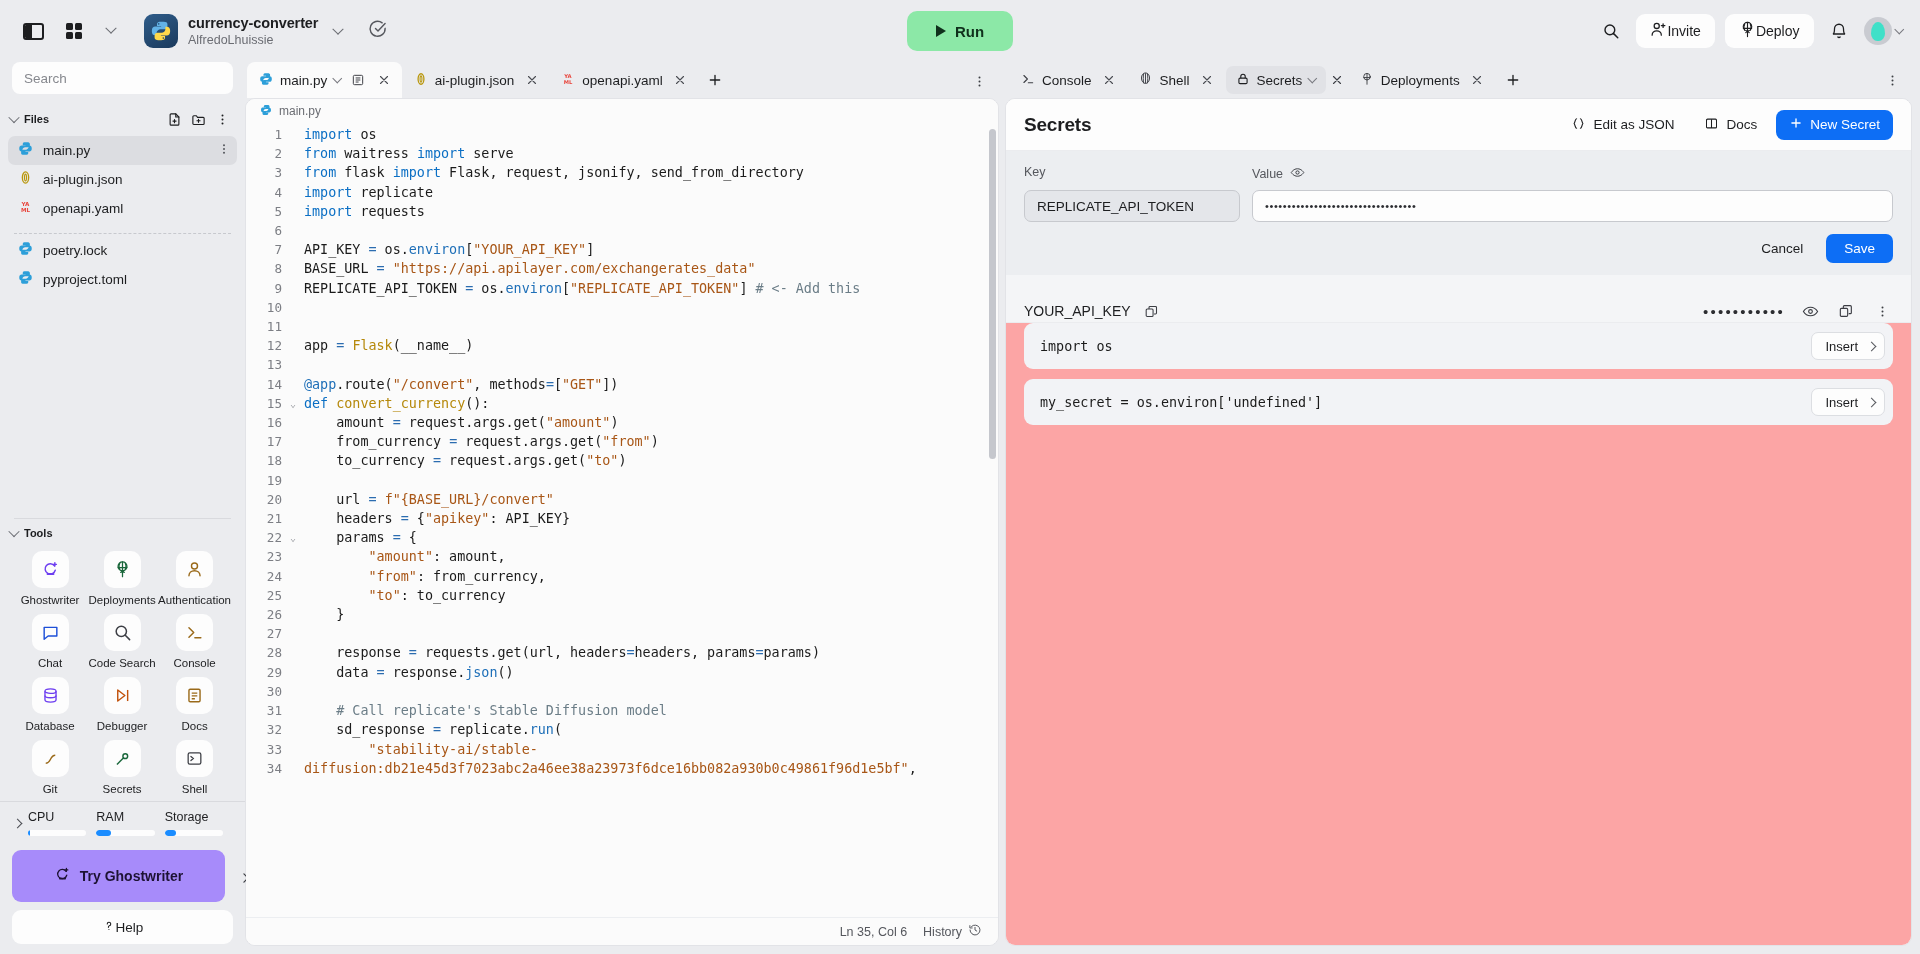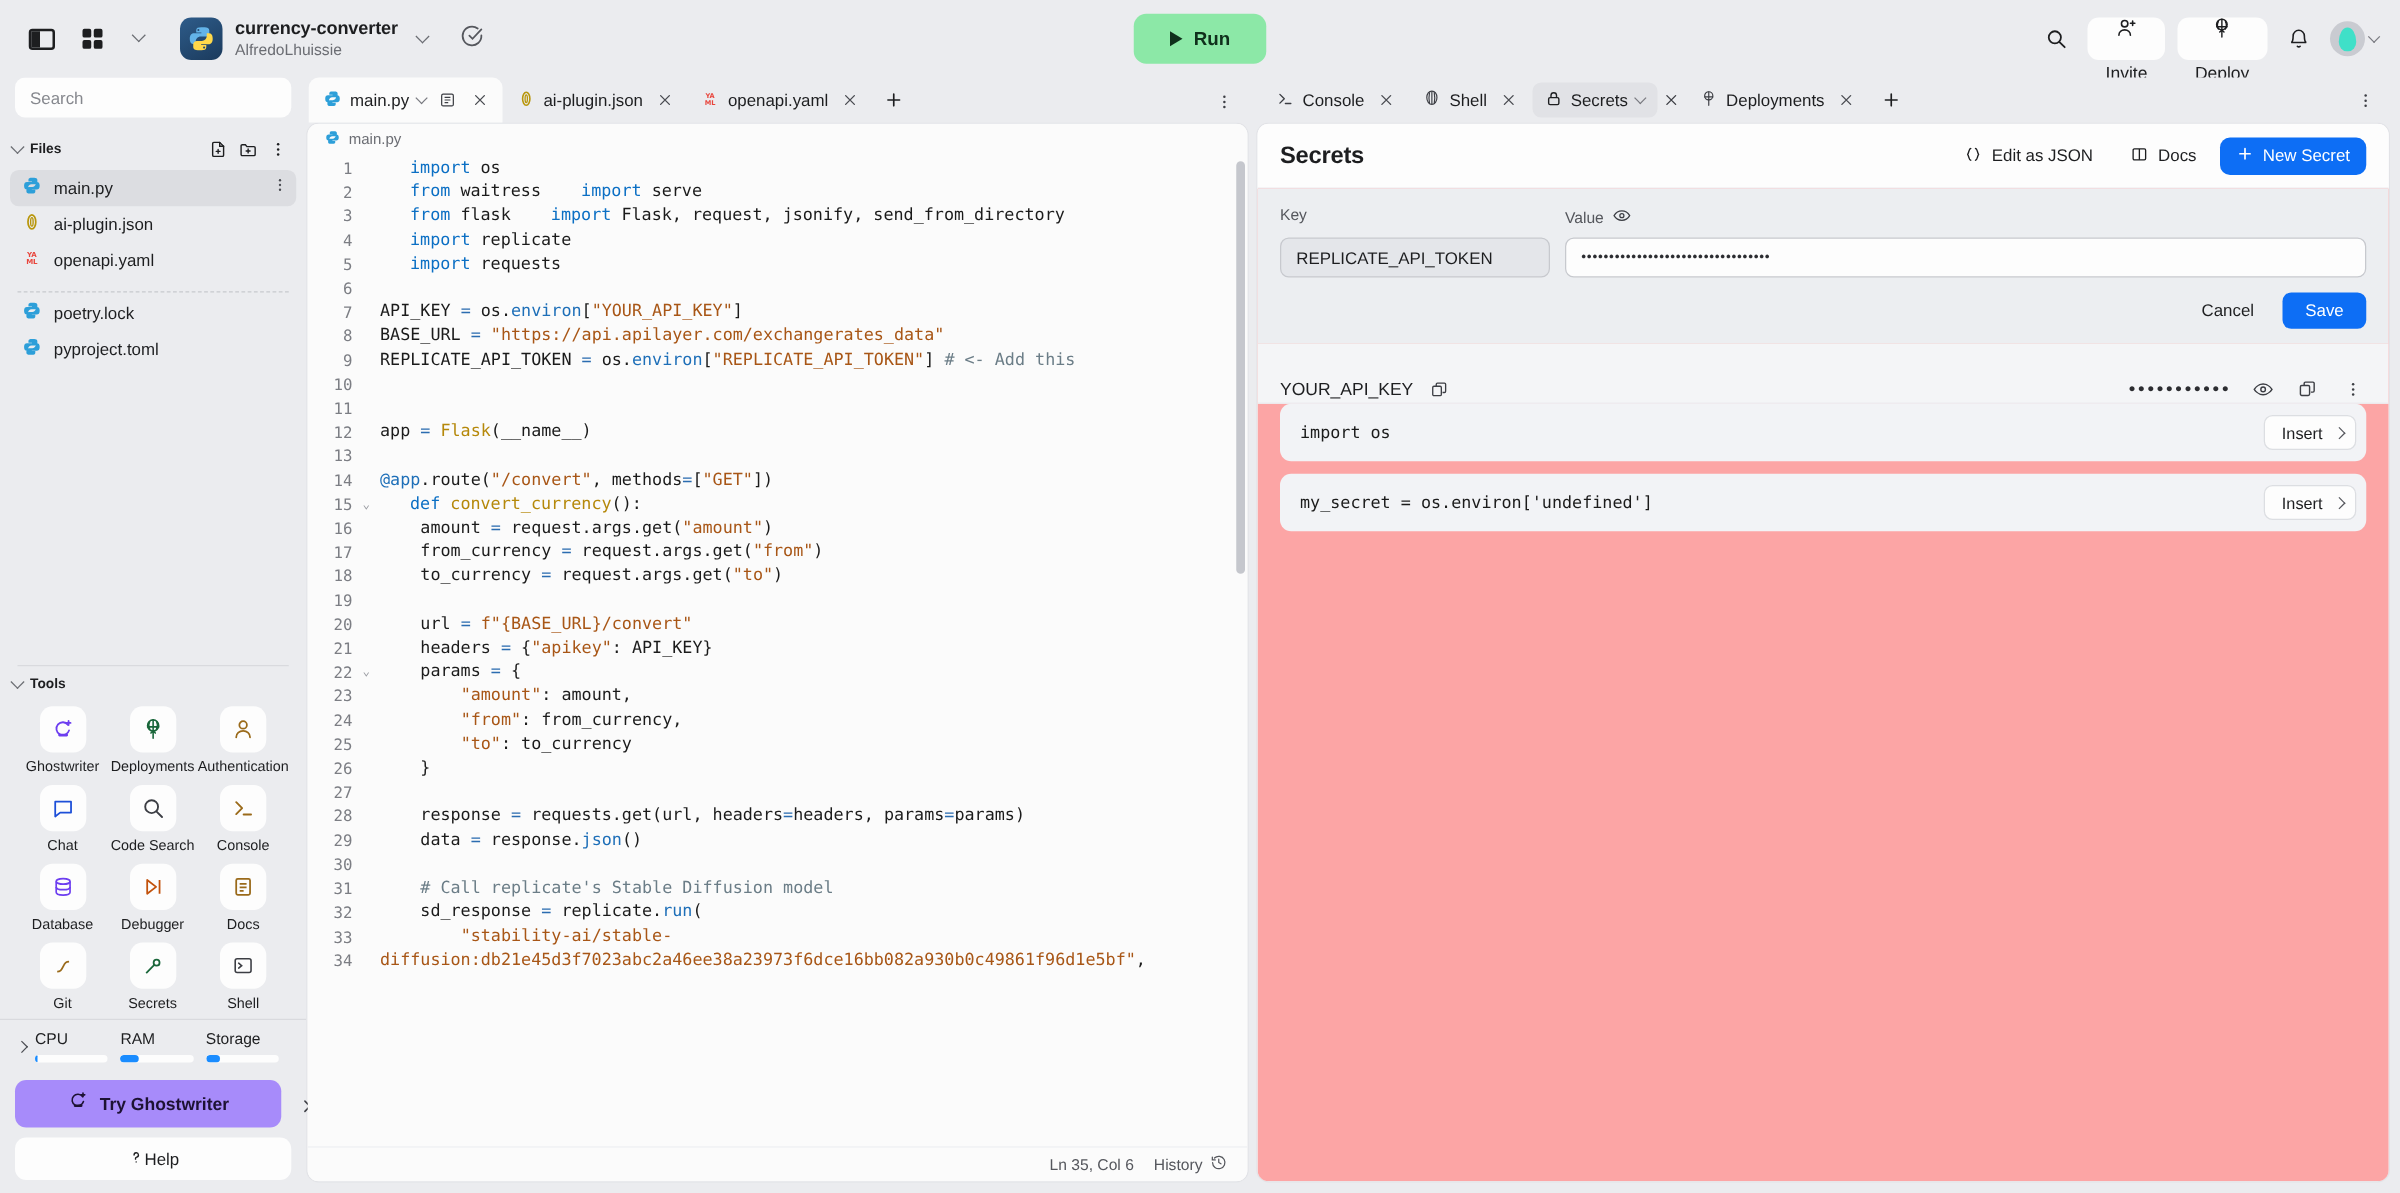--- a/index.html
+++ b/index.html
@@ -39,21 +39,21 @@
     position: absolute; left: 50%; transform: translateX(-50%);
     height: 40px; min-width: 106px; padding: 0 22px;
     background: #8ce8a7; border-radius: 10px; border: none;
     display: flex; align-items: center; justify-content: center; gap: 9px;
     font-size: 15px; font-weight: 600; color: #10301c; cursor: pointer;
     font-family: "Liberation Sans", sans-serif;
   }
   .tri { width: 0; height: 0; border-left: 10px solid #10301c; border-top: 6.5px solid transparent; border-bottom: 6.5px solid transparent; }
 
   .tb-right { margin-left: auto; display: flex; align-items: center; gap: 10px; }
-  .pill-btn { height: 34px; padding: 0 14px; background: #fdfdfd; border: none; border-radius: 9px; display: flex; gap: 16px; font-size: 14px; font-weight: 500; color: #1d1e20; cursor: pointer; font-family: "Liberation Sans", sans-serif; flex-direction: column; }
+  .pill-btn { height: 34px; padding: 0 14px; background: #fdfdfd; border: none; border-radius: 9px; display: flex; align-items: center; gap: 0; font-size: 14px; font-weight: 500; color: #1d1e20; cursor: pointer; font-family: "Liberation Sans", sans-serif; }
   .avatar { width: 28px; height: 28px; border-radius: 50%; background: #c9cbd1; display:flex; align-items:center; justify-content:center; }
   .avatar-inner { width: 14px; height: 19px; border-radius: 50% 50% 45% 45%/60% 60% 40% 40%; background: #3fe0c8; }
 
   
   .body { flex: 1; display: flex; min-height: 0; padding: 0 0 0 0; }
 
   
   .sidebar { width: 245px; flex: 0 0 245px; display: flex; flex-direction: column; background: #ebecef; min-height: 0; }
   .search-box { margin: 0 12px 10px; height: 32px; background: #fdfdfd; border-radius: 8px; display: flex; align-items: center; padding: 0 12px; }
   .search-box input { border: none; outline: none; background: transparent; font-size: 13.5px; color: #1d1e20; width: 100%; font-family: "Liberation Sans", sans-serif; }
@@ -80,21 +80,21 @@
   .tool-lb { font-size: 11.5px; color: #1d1e20; white-space: nowrap; }
 
   .res-bar { display: flex; align-items: flex-start; gap: 0; padding: 8px 12px 10px 6px; border-top: 1px solid #d9dade; margin-top: 6px; }
   .res-exp { width: 22px; display:flex; align-items:center; justify-content:center; padding-top: 10px; cursor: pointer; }
   .chev-r { width: 7px; height: 7px; border-right: 1.6px solid #4a4c52; border-top: 1.6px solid #4a4c52; transform: rotate(45deg); }
   .res { flex: 1; }
   .res-lb { font-size: 12.5px; color: #1d1e20; margin-bottom: 6px; }
   .res-track { height: 6px; border-radius: 3px; background: #fdfdfd; position: relative; overflow: hidden; margin-right: 10px; }
   .res-fill { position: absolute; left: 0; top: 0; bottom: 0; background: #1a8cff; border-radius: 3px; }
 
-  .gw-btn { margin: 4px 12px 8px; height: 38px; background: #a78bfa; border-radius: 9px; display:flex; align-items:center; justify-content:center; gap: 9px; cursor:pointer; position: relative; }
+  .gw-btn { margin: 4px 12px 8px; height: 52px; background: #a78bfa; border-radius: 9px; display:flex; align-items:center; justify-content:center; gap: 9px; cursor:pointer; position: relative; }
   .gw-btn .t { font-size: 14px; font-weight: 600; color: #1d1233; }
   .gw-close { position: absolute; right: -20px; top: 50%; transform: translateY(-50%); width: 18px; height: 18px; display:flex; align-items:center; justify-content:center; cursor:pointer; }
   .help-btn { margin: 0 12px 10px; height: 34px; background: #fdfdfd; border-radius: 9px; display:flex; align-items:center; justify-content:center; gap: 0; cursor:pointer; font-size: 13.5px; color:#1d1e20; }
 
   
   .editor-pane { flex: 1 1 auto; min-width: 0; display: flex; flex-direction: column; padding: 0 6px 8px 0; }
   .ed-card { flex: 1; display: flex; flex-direction: column; min-height: 0; background: #fbfbfb; border: 1px solid #e2e3e7; border-radius: 10px; overflow: hidden; }
   .ed-tabs { height: 36px; flex: 0 0 36px; display: flex; align-items: center; background: #ebecef; padding-left: 2px; position: relative; }
   .ed-tab { height: 36px; display: flex; align-items: center; gap: 7px; padding: 0 9px 0 12px; font-size: 13.5px; color: #1d1e20; cursor: pointer; border-radius: 8px 8px 0 0; }
   .ed-tab.active { background: #fbfbfb; }
@@ -104,21 +104,21 @@
   .code-wrap { flex: 1; position: relative; overflow: hidden; background: #fbfbfb; }
   .code {
     font-family: "DejaVu Sans Mono", monospace;
     font-size: 13.4px; line-height: 19.2px;
     padding: 2px 0 0 0; white-space: pre; color: #1b1b1b;
   }
   .cl { display: flex; min-height: 19.2px; }
   .ln { width: 44px; flex: 0 0 44px; text-align: right; padding-right: 8px; color: #7c7e84; font-size: 12.6px; user-select: none; }
   .fold { width: 12px; flex: 0 0 12px; color: #9a9ca2; font-size: 10px; line-height: 19.2px; }
   .src { flex: 1; padding-left: 2px; }
-  .kw { color: #0b6fc4; margin-left: 24px; }
+  .kw { color: #0b6fc4; }
   .str { color: #a85616; }
   .fn { color: #1e6fb8; }
   .deco { color: #1e6fb8; }
   .cls { color: #b5880a; }
   .cmt { color: #6b7d87; }
   .op { color: #2b6cb0; }
 
   .scrollbar-v { position: absolute; right: 2px; top: 6px; width: 7px; height: 330px; background: #c5c7cd; border-radius: 4px; }
 
   .ed-status { height: 28px; flex: 0 0 28px; display: flex; align-items: center; justify-content: flex-end; gap: 16px; padding-right: 16px; font-size: 12.5px; color: #55575d; background: #fbfbfb; border-top: 1px solid #eceef1; }

